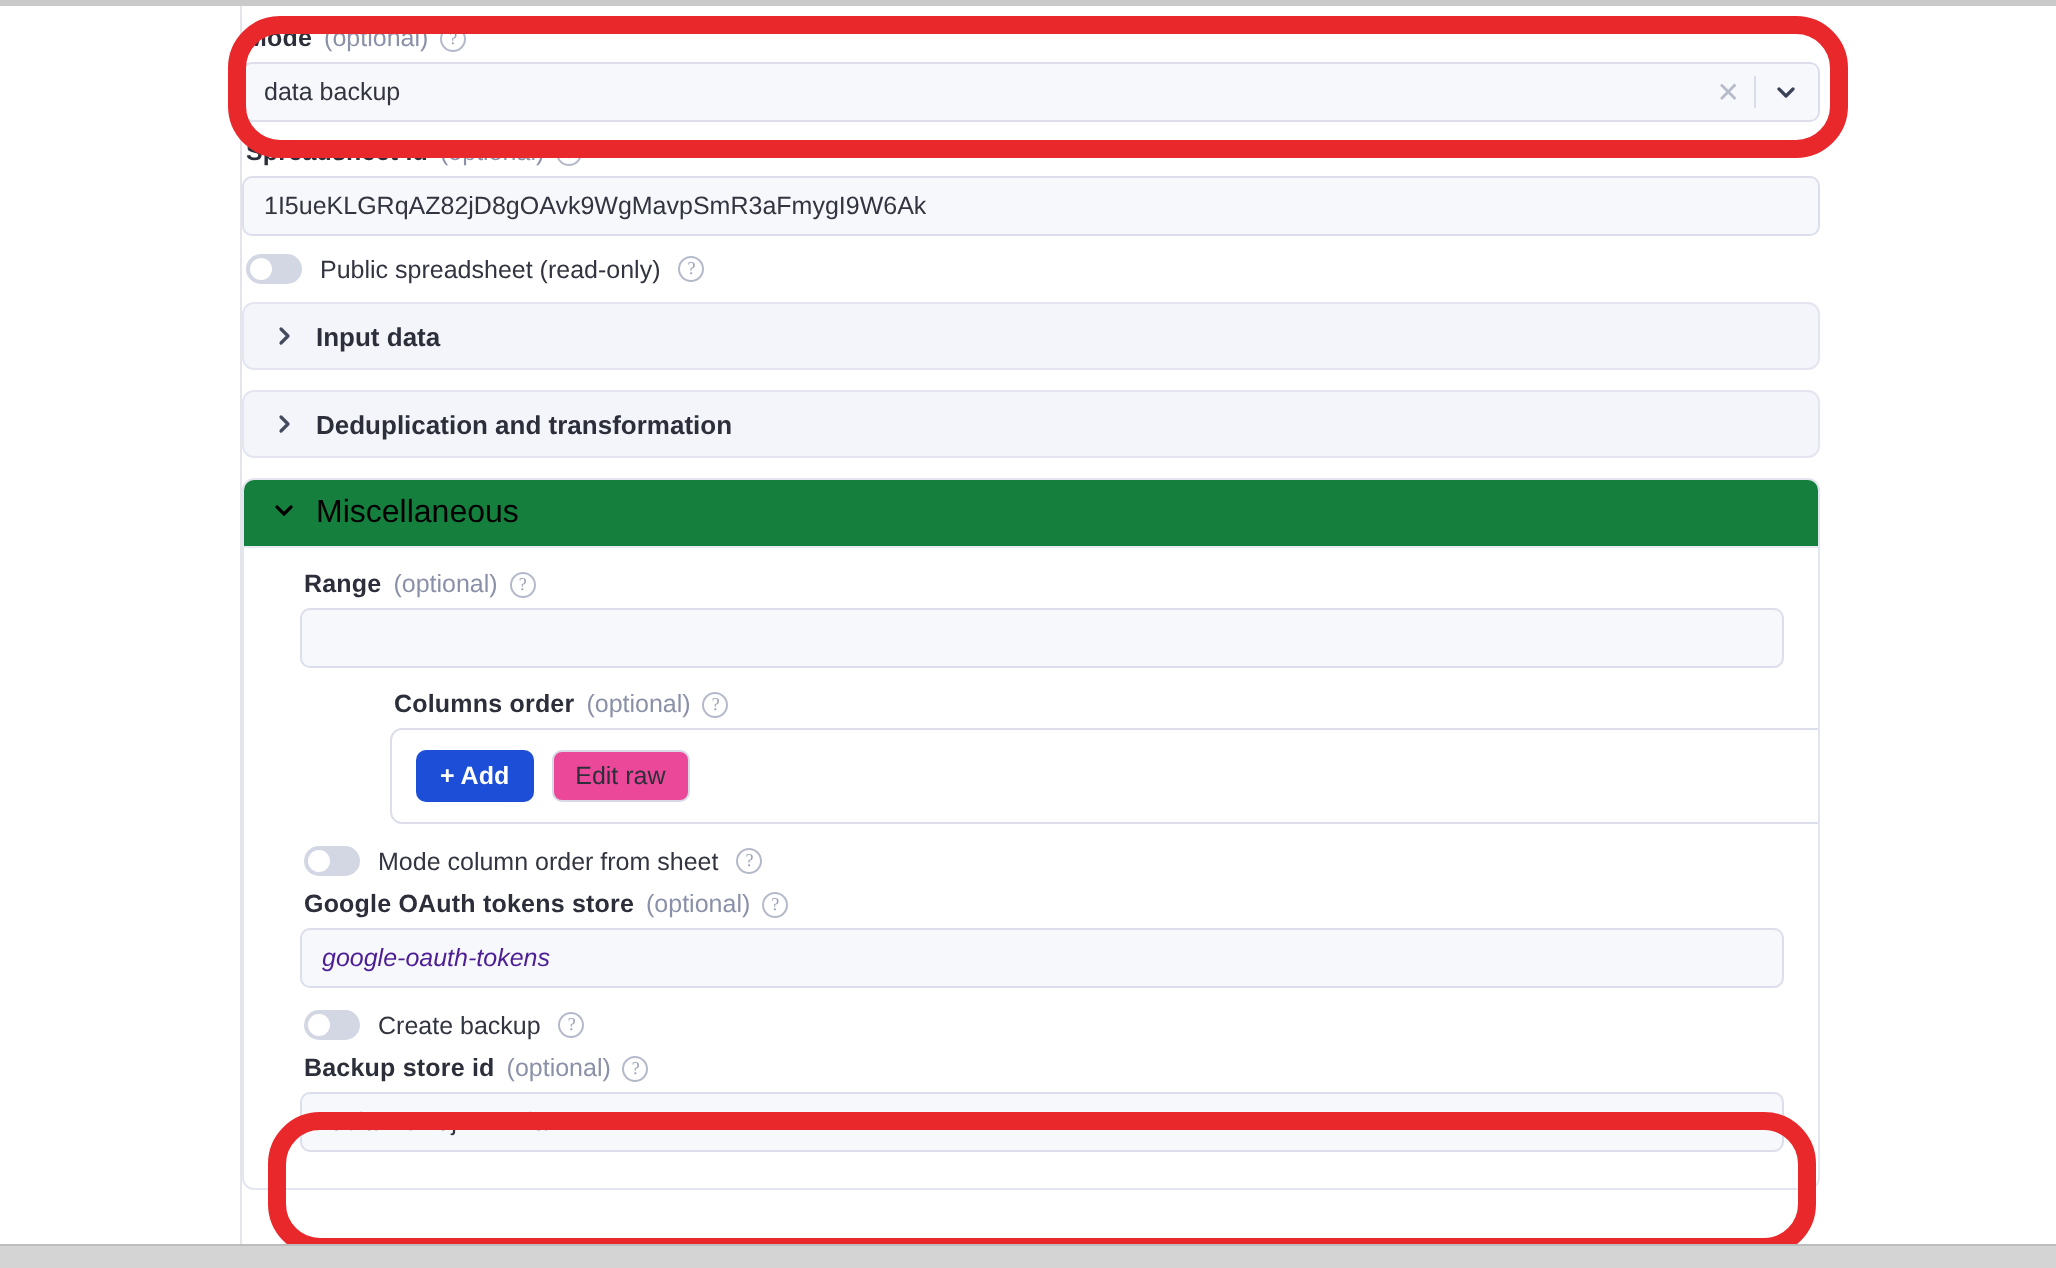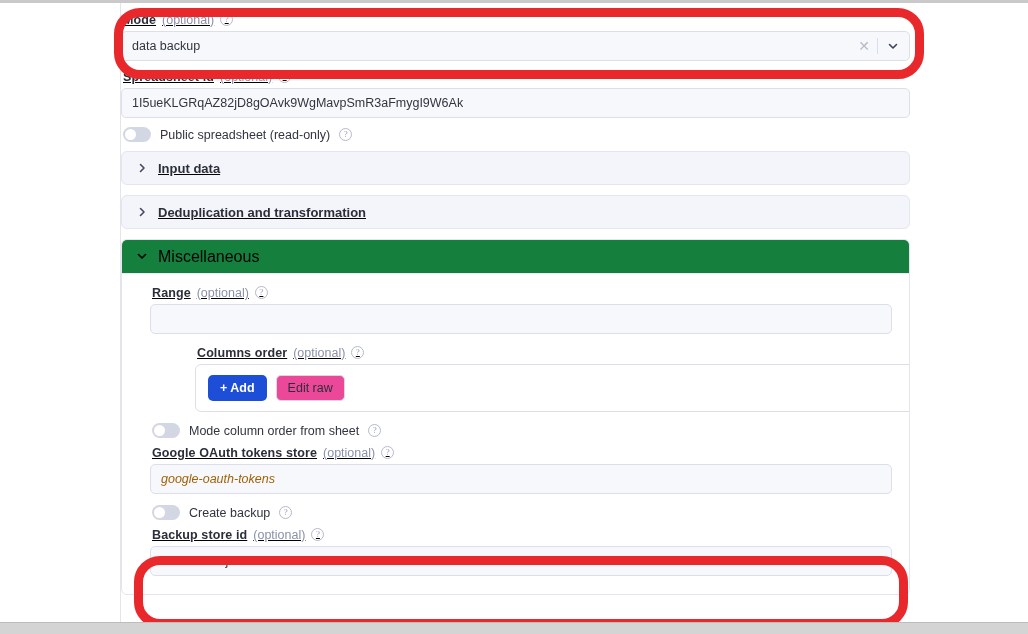--- a/index.html
+++ b/index.html
@@ -35,25 +35,24 @@
   }
   
   .form-col {
     position: absolute;
     left: 121px; top: 3px;
     width: 800px;
     padding: 10px 0 0 0;
   }
   .field { margin: 0 0 6px 0; }
   .label-row {
-    display: flex; align-items: flex-end;
+    display: flex; align-items: flex-start;
     gap: 6px;
     padding: 0 0 5px 2px;
     line-height: 1;
-    text-decoration: underline;
   }
   .lbl {
     font-size: 12.5px;
     font-weight: 700;
     color: #2c2f3a;
     letter-spacing: 0.1px;
   }
   .opt {
     font-size: 12.5px;
     font-weight: 400;
@@ -79,21 +78,21 @@
     border-radius: 5px;
     display: flex;
     align-items: center;
     padding: 0 10px;
     font-size: 12.5px;
     color: #32353f;
   }
   .input.wide { width: 789px; }
   .input .val { white-space: nowrap; overflow: hidden; }
   .input .ph {
-    color: #a16207;
+    color: #4c1d95;
     font-style: italic;
   }
   .input-adorn {
     position: absolute;
     right: 8px; top: 0; bottom: 0;
     display: flex; align-items: center; gap: 7px;
   }
   .clear-x {
     color: #b7bbc9;
     font-size: 14px;
@@ -141,21 +140,20 @@
   .acc {
     background: #f4f5fb;
     border: 1px solid #e3e5f0;
     border-radius: 6px;
     height: 34px;
     display: flex; align-items: center;
     gap: 10px;
     padding: 0 14px;
     margin-bottom: 10px;
     width: 789px;
-    text-decoration: underline;
   }
   .acc .chev { color: #454a5e; display: flex; }
   .acc .acc-title {
     font-size: 13px; font-weight: 700; color: #2c2f3a;
   }
   .panel {
     border: 1px solid #e3e5f0;
     border-radius: 6px;
     width: 789px;
     background: #ffffff;

